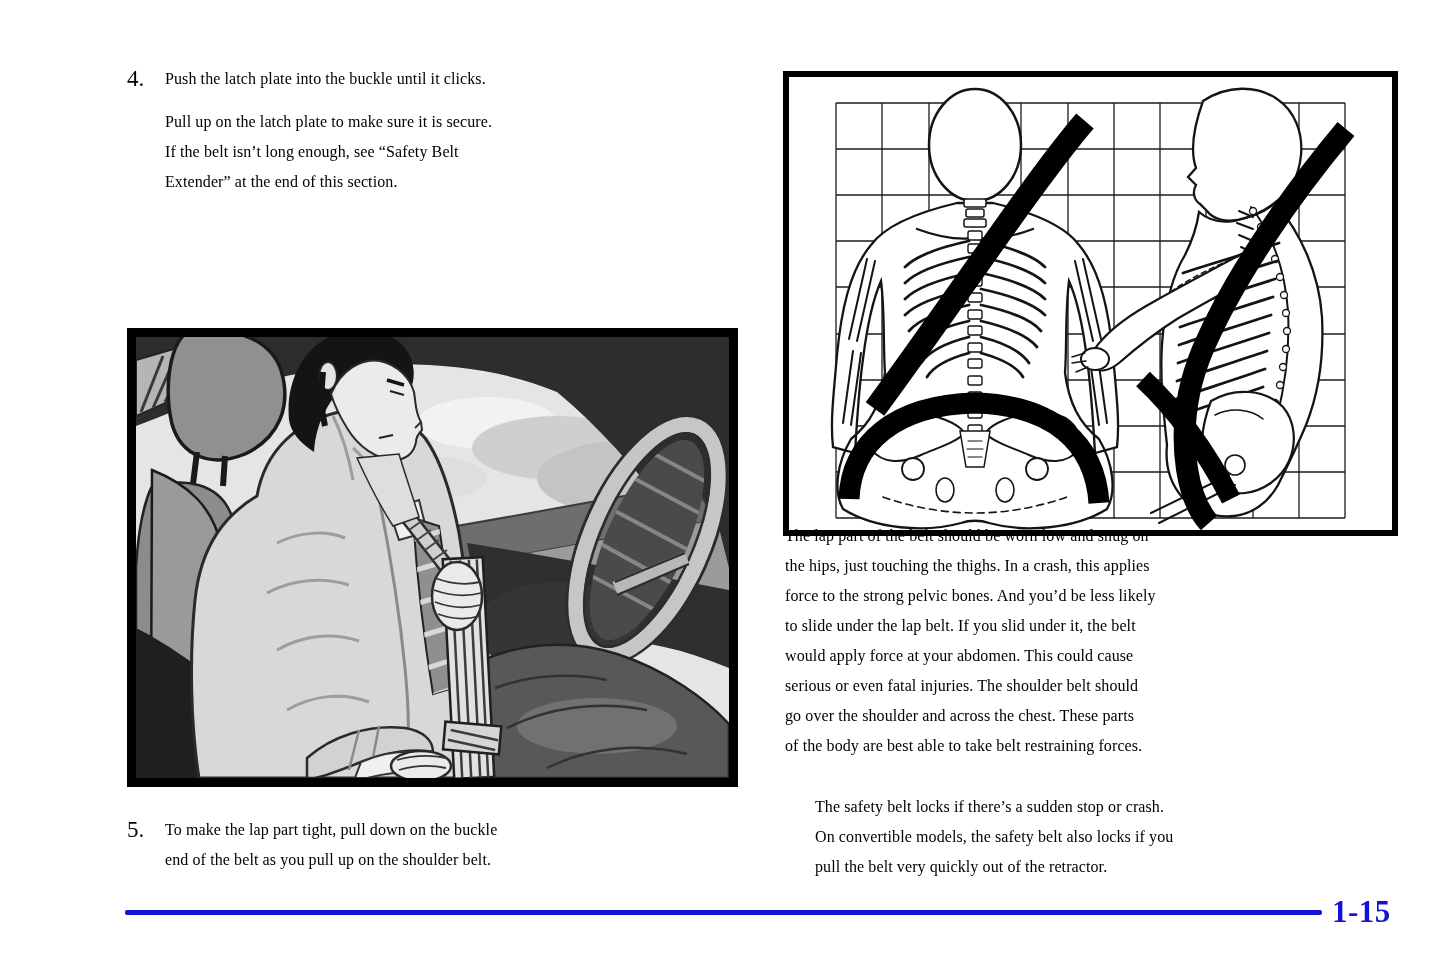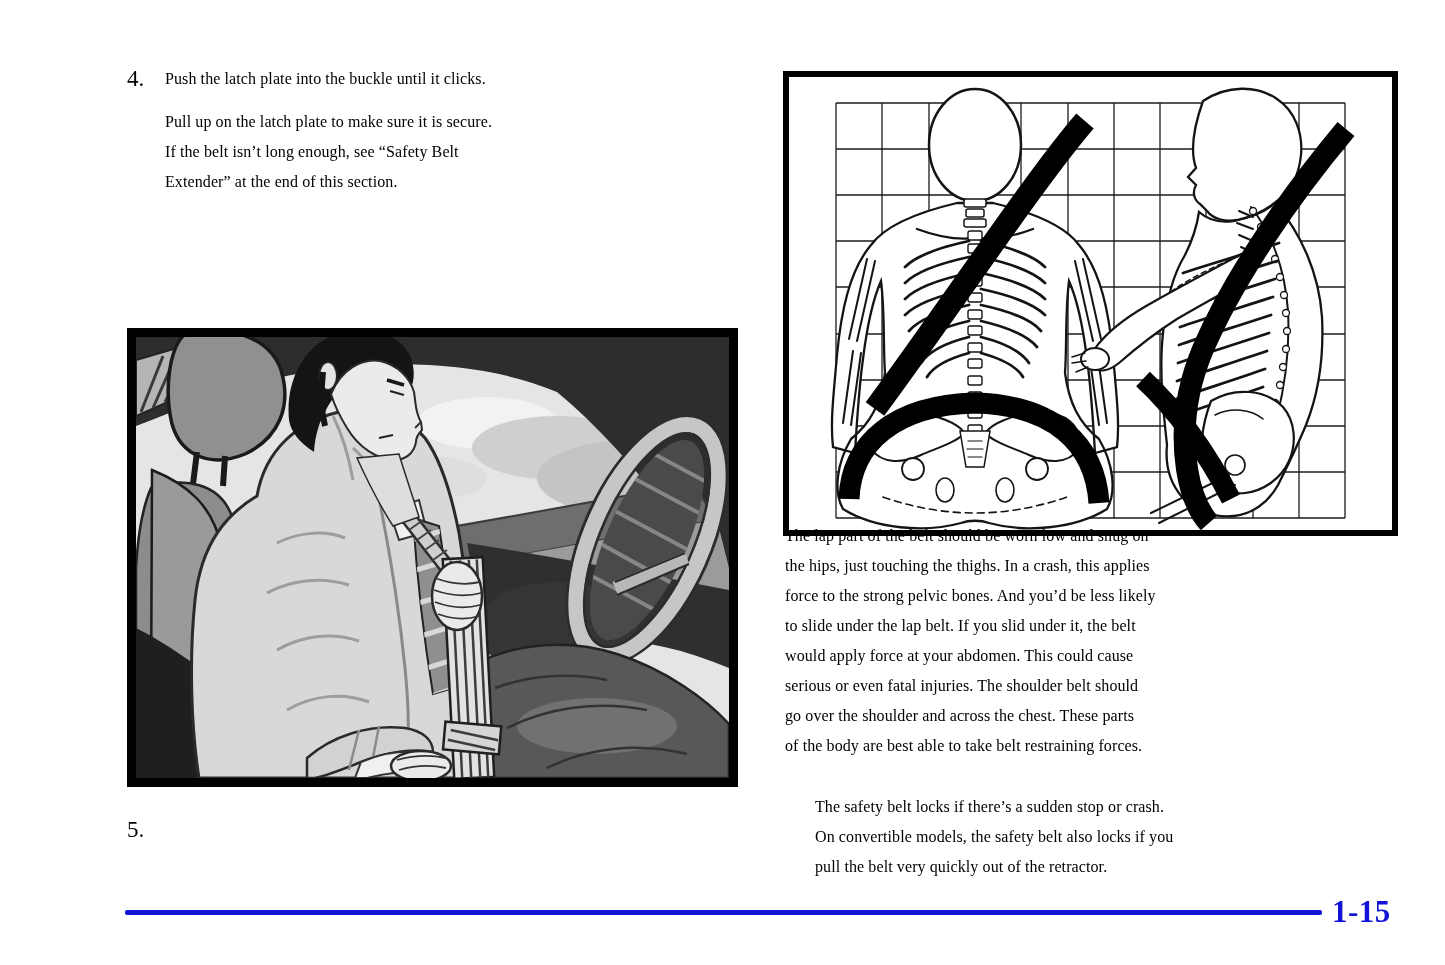--- a/index.html
+++ b/index.html
@@ -179,20 +179,22 @@
           <ellipse cx="294" cy="438" rx="30" ry="15" fill="#eaeaea" stroke="#2a2a2a" stroke-width="2.5"></ellipse>
           <path d="M270,432 q25,-7 49,-2 M272,442 q24,-7 47,-2" stroke="#333" stroke-width="1.8" fill="none"></path>
         </g>
       </g>
       <rect x="4.5" y="4.5" width="602" height="450" fill="none" stroke="#000" stroke-width="9"></rect>
     </svg>
   </div>
 
   <div class="step" style="left:127px; top:815px; width:620px;">
     <div class="step-num">5.</div>
+    <div class="txt">To make the lap part tight, pull down on the buckle
+end of the belt as you pull up on the shoulder belt.</div>
   </div>
 
   <div class="figure" style="left:783px; top:71px; width:615px; height:465px;">
     <svg viewBox="0 0 615 465">
       <rect x="0" y="0" width="615" height="465" fill="#ffffff"></rect>
 
       <path d="M53,32V447 M99,32V447 M146,32V447 M192,32V447 M238,32V447 M285,32V447 M331,32V447 M377,32V447 M423,32V447 M470,32V447 M516,32V447 M562,32V447 M53,32H562 M53,78H562 M53,124H562 M53,170H562 M53,216H562 M53,263H562 M53,309H562 M53,355H562 M53,401H562 M53,447H562" stroke="#1c1c1c" stroke-width="1.3" fill="none"></path>
 
       <g stroke-linecap="round">
         <path d="M174,132 C140,140 104,152 88,174 C66,200 58,242 54,284 C51,320 47,350 50,376 L72,382 C74,348 76,316 80,288 C84,256 90,228 98,210 C102,242 100,274 102,302 C98,332 88,352 68,368 C54,392 50,420 60,438 C92,458 142,462 178,452 C186,449 198,449 206,452 C242,462 292,458 324,438 C334,420 330,392 316,368 C296,352 286,332 282,302 C284,274 282,242 286,210 C294,228 300,256 304,288 C308,316 310,348 312,382 L334,376 C337,350 333,320 330,284 C326,242 318,200 296,174 C280,152 244,140 210,132 Z" fill="#fff" stroke="#141414" stroke-width="2.3"></path>

